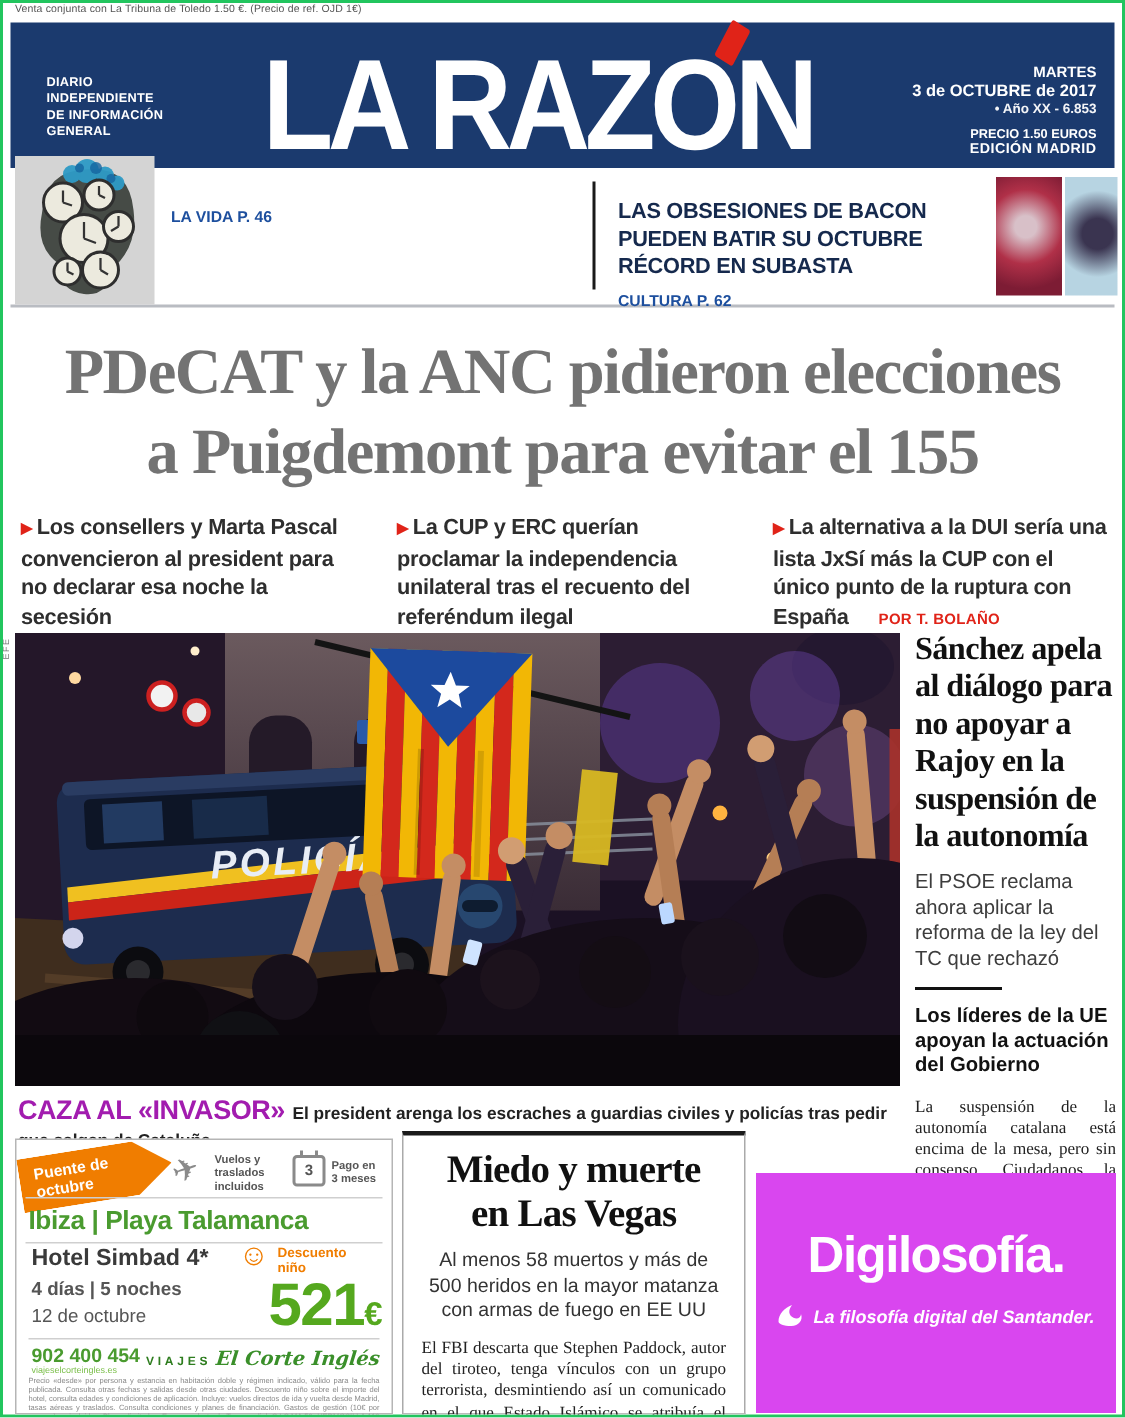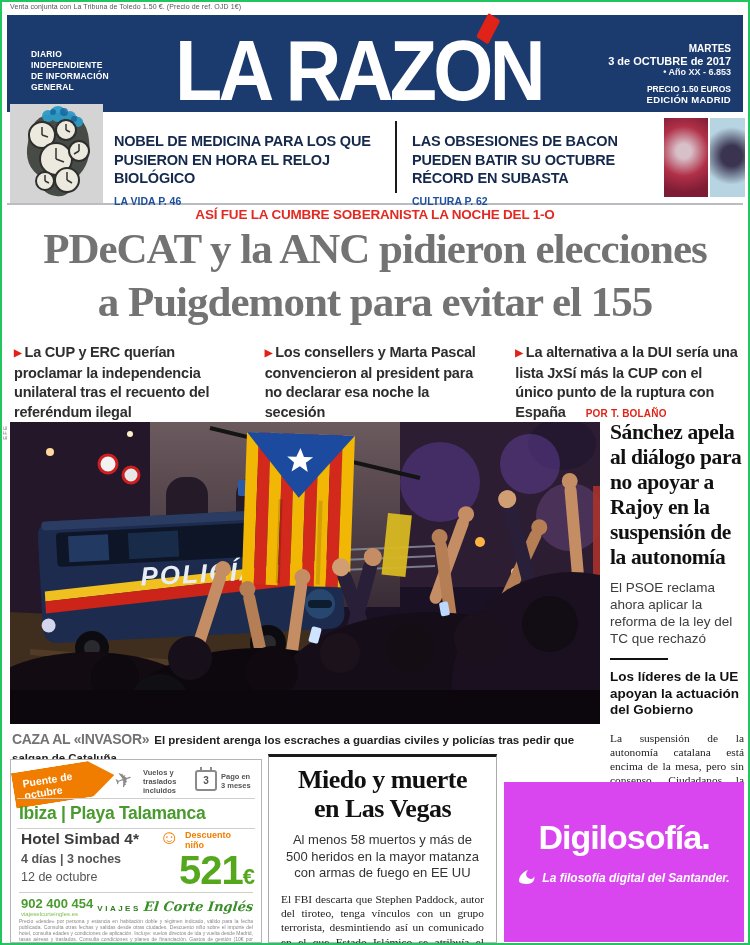--- a/index.html
+++ b/index.html
@@ -42,21 +42,21 @@
             font-family:"Liberation Serif","DejaVu Serif",serif;font-weight:700;font-size:43px;line-height:53px;letter-spacing:-1px;}
   .bullets{position:absolute;top:341px;left:12px;width:728px;display:flex;gap:24px;}
   .bullet{flex:1;font-size:14.5px;line-height:19.5px;font-weight:700;color:#2e2e2e;letter-spacing:-.2px;}
   .bullet-arrow{color:#e02318;font-size:10px;margin-right:3px;position:relative;top:-1px;}
   .byline{color:#e02318;font-size:10px;font-weight:700;letter-spacing:.2px;margin-left:20px;}
 
   
   .photo{position:absolute;left:8px;top:420px;width:590px;height:302px;background:#1b1124;overflow:hidden;}
   .photo-credit{position:absolute;left:0px;top:423px;font-size:6px;color:#777;writing-mode:vertical-rl;transform:rotate(180deg);letter-spacing:1px;}
   .caption{position:absolute;left:10px;top:728px;width:590px;}
-  .caption-label{color:#737373;font-weight:700;font-size:14px;letter-spacing:-.3px;margin-right:5px;}
+  .caption-label{color:#a21caf;font-weight:700;font-size:18px;letter-spacing:-.3px;margin-right:5px;}
   .caption-text{color:#222;font-weight:700;font-size:11.5px;}
 
   
   .sidebar{position:absolute;left:608px;top:418px;width:134px;}
   .sb-headline{font-family:"Liberation Serif","DejaVu Serif",serif;font-weight:700;font-size:21.5px;line-height:25px;color:#111;letter-spacing:-.4px;}
   .sb-subhead{margin-top:9px;font-size:13.5px;line-height:17px;color:#3d3d3d;font-weight:500;}
   .sb-rule{margin:11px 0 9px 0;width:58px;height:2px;background:#111;}
   .sb-highlight{font-size:13.5px;line-height:16.5px;font-weight:700;color:#111;}
   .sb-body{margin-top:12px;font-family:"Liberation Serif","DejaVu Serif",serif;font-size:11.4px;line-height:14.2px;color:#222;text-align:justify;}
   .sb-pageref{font-style:italic;}
@@ -152,41 +152,39 @@
           <path d="M32,31 L32,23 M32,31 L38,33"></path>
             <path d="M56,26 L56,20 M56,26 L60,28"></path>
           <path d="M46,55 L46,44 M46,55 L54,58"></path>
             <path d="M69,47 L69,40 M69,47 L64,50"></path>
           <path d="M35,77 L35,71 M35,77 L39,79"></path>
             <path d="M57,76 L57,68 M57,76 L62,79"></path>
         </g>
       </svg>
     </div>
     <div class="teaser1">
-      <div class="teaser-headline">NOBEL DE MEDICINA PARA LOS QUE PUSIERON EN HORA EL RELOJ BIOLÓGICO</div>
       <div class="teaser-section">LA VIDA P. 46</div>
     </div>
     <div class="teaser-divider"></div>
     <div class="teaser2">
       <div class="teaser-headline">LAS OBSESIONES DE BACON PUEDEN BATIR SU OCTUBRE RÉCORD EN SUBASTA</div>
       <div class="teaser-section">CULTURA P. 62</div>
     </div>
     <div class="bacon">
       <div class="bacon-left"></div>
       <div class="bacon-right"></div>
     </div>
   </div>
 
-  <div class="kicker">ASÍ FUE LA CUMBRE SOBERANISTA LA NOCHE DEL 1-O</div>
   <div class="headline pre">PDeCAT y la ANC pidieron elecciones
 a Puigdemont para evitar el 155</div>
 
   <div class="bullets">
+    <div class="bullet"><span class="bullet-arrow">▶</span><span>Los consellers y Marta Pascal convencieron al president para no declarar esa noche la secesión</span></div>
     <div class="bullet"><span class="bullet-arrow">▶</span><span>La CUP y ERC querían proclamar la independencia unilateral tras el recuento del referéndum ilegal</span></div>
-    <div class="bullet"><span class="bullet-arrow">▶</span><span>Los consellers y Marta Pascal convencieron al president para no declarar esa noche la secesión</span></div>
     <div class="bullet"><span class="bullet-arrow">▶</span><span>La alternativa a la DUI sería una lista JxSí más la CUP con el único punto de la ruptura con España</span><span class="byline">POR T. BOLAÑO</span></div>
   </div>
 
   <div class="photo">
     <svg width="590" height="302" viewBox="0 0 590 302">
       <defs>
         <linearGradient id="bldg" x1="0" y1="0" x2="0" y2="1">
           <stop offset="0" stop-color="#6b5a5e"></stop>
             <stop offset="1" stop-color="#3a2c36"></stop>
         </linearGradient>
@@ -340,21 +338,21 @@
 octubre</div>
     <div class="ta-plane">✈</div>
     <div class="ta-feat1 pre">Vuelos y
 traslados
 incluidos</div>
     <div class="ta-cal">3</div>
     <div class="ta-feat2 pre">Pago en
 3 meses</div>
     <div class="ta-heading">Ibiza | Playa Talamanca</div>
     <div class="ta-hotel">Hotel Simbad 4*</div>
-    <div class="ta-duration">4 días | 3 noches</div>
+    <div class="ta-duration">4 días | 5 noches</div>
     <div class="ta-date">12 de octubre</div>
     <div class="ta-smiley">☺</div>
     <div class="ta-discount pre">Descuento
 niño</div>
     <div class="ta-price"><span class="ta-price-num">521</span><span class="ta-price-cur">€</span></div>
     <div class="ta-hr"></div>
     <div class="ta-phone">902 400 454</div>
     <div class="ta-web">viajeselcorteingles.es</div>
     <div class="ta-brand"><span class="ta-brand-prefix">VIAJES</span><span class="ta-brand-name">El Corte Inglés</span></div>
     <div class="ta-fine">Precio «desde» por persona y estancia en habitación doble y régimen indicado, válido para la fecha publicada. Consulta otras fechas y salidas desde otras ciudades. Descuento niño sobre el importe del hotel, consulta edades y condiciones de aplicación. Incluye: vuelos directos de ida y vuelta desde Madrid, tasas aéreas y traslados. Consulta condiciones y planes de financiación. Gastos de gestión (10€ por reserva) no incluidos. Plazas limitadas. Es un producto de Tourmundial. C.I.C.MA.59. HERMOSILLA 112 - MADRID.</div>

